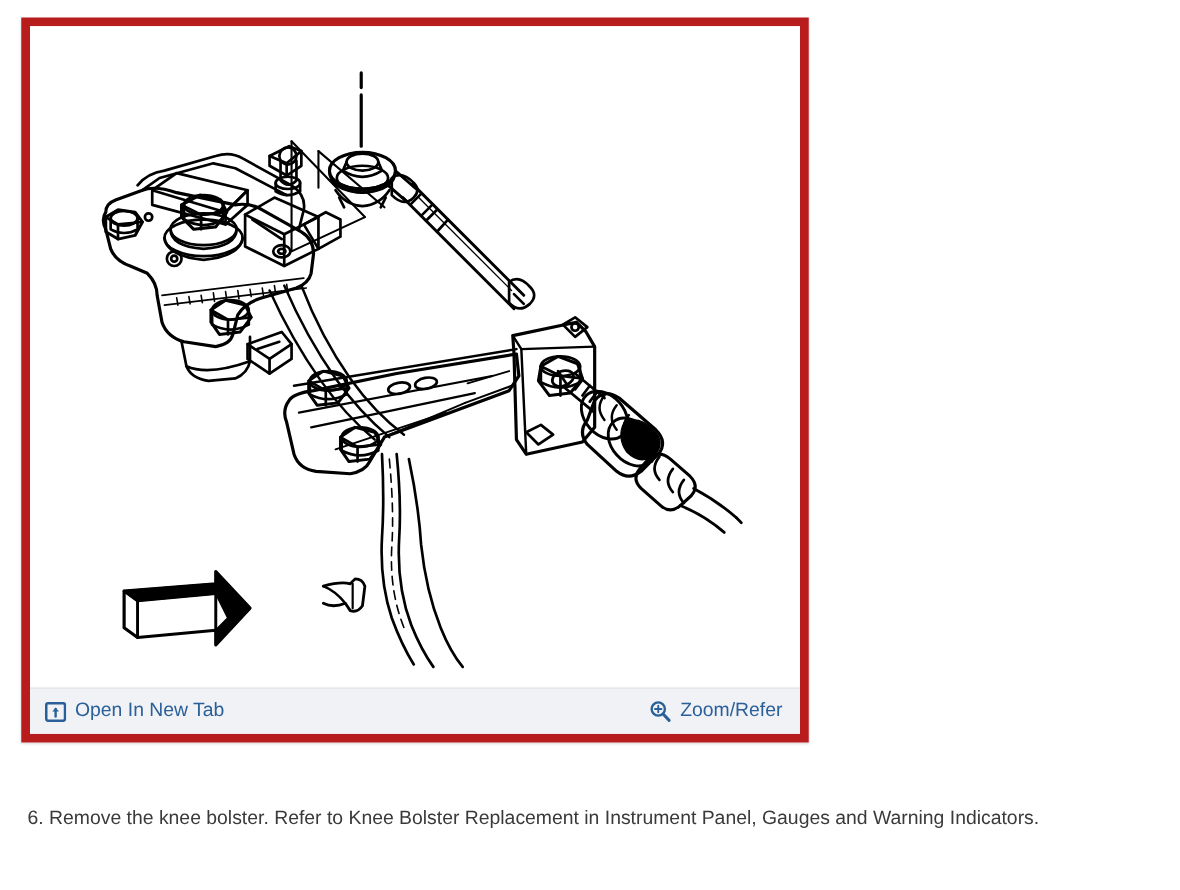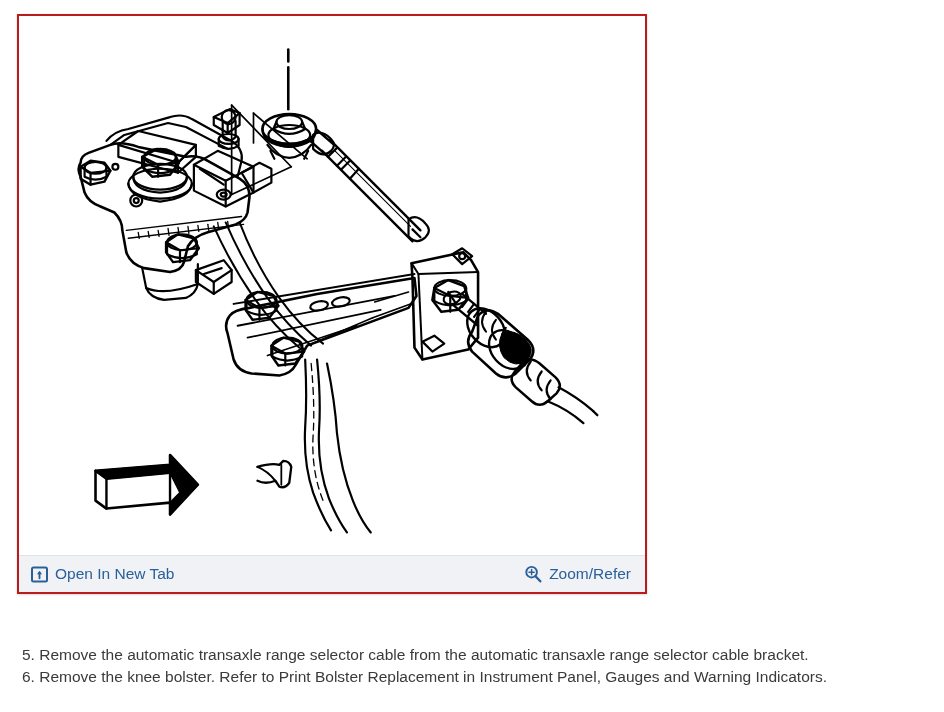--- a/index.html
+++ b/index.html
@@ -17,21 +17,21 @@
   }
 
   
   #figure-panel {
     position: absolute;
     left: 17px;
     top: 14px;
     width: 630px;
     height: 580px;
     background: #ffffff;
-    border: 2px solid #b91c1c;
+    border: 7px solid #b91c1c;
     box-shadow: 0 1px 2px rgba(0,0,0,0.13), 0 0 0 1px rgba(0,0,0,0.02);
     box-sizing: border-box;
   }
 
   #figure-image-area {
     position: absolute;
     left: 0;
     top: 0;
     right: 0;
     height: 541px;
@@ -356,20 +356,16 @@
         </svg>
       </span>
       <span class="label">Zoom/Refer</span>
     </a>
 
   </div>
 </div>
 
 <div id="steps-list">
   <div class="step-item">
-    <span class="step-num">5.</span>
-    <span class="step-text">Remove the automatic transaxle range selector cable from the automatic transaxle range selector cable bracket.</span>
-  </div>
-  <div class="step-item">
     <span class="step-num">6.</span>
-    <span class="step-text">Remove the knee bolster. Refer to Print Bolster Replacement in Instrument Panel, Gauges and Warning Indicators.</span>
+    <span class="step-text">Remove the knee bolster. Refer to Knee Bolster Replacement in Instrument Panel, Gauges and Warning Indicators.</span>
   </div>
 </div>
 
 </body></html>

